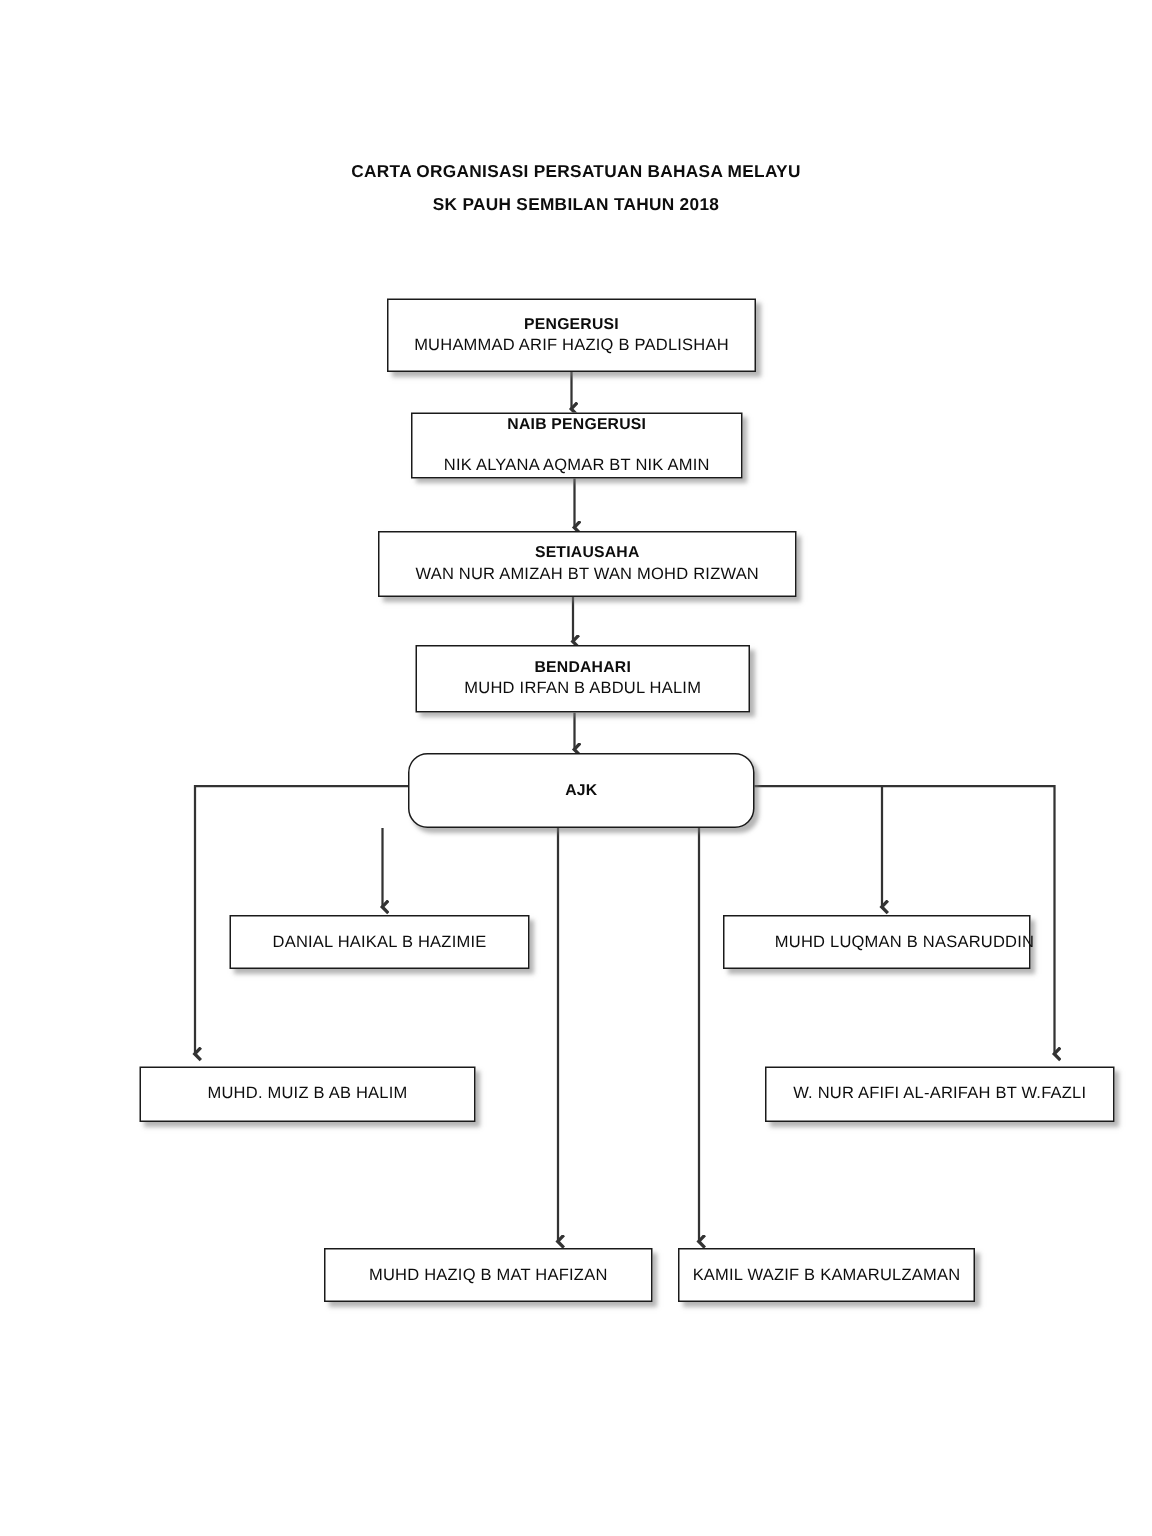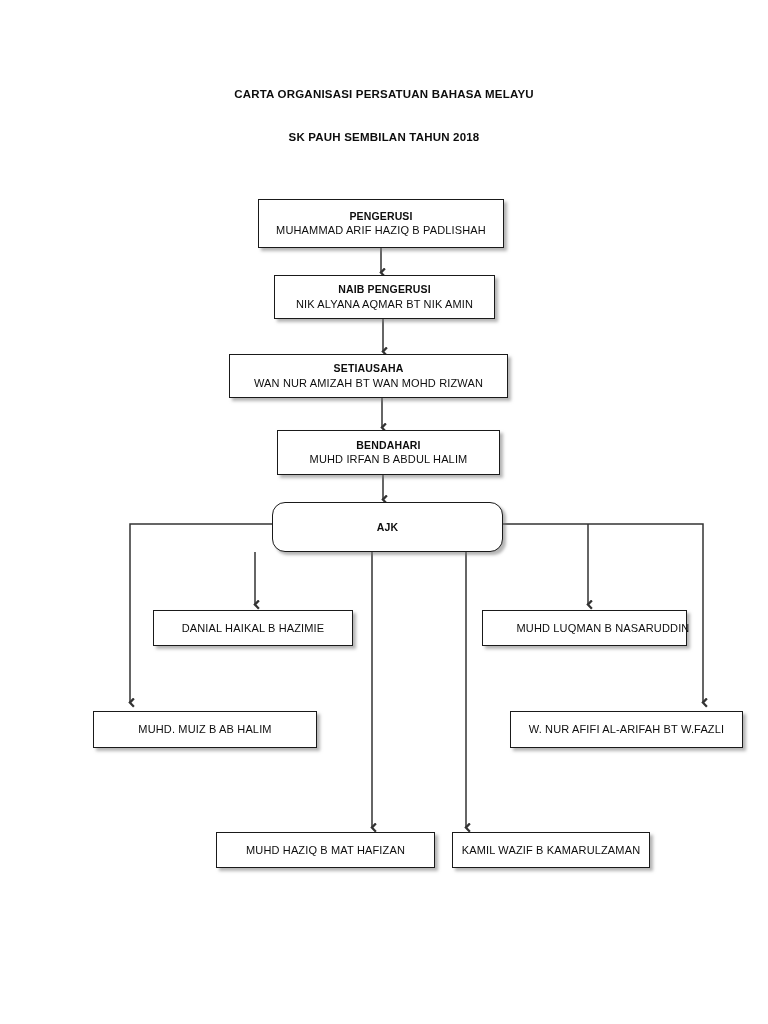--- a/index.html
+++ b/index.html
@@ -23,21 +23,21 @@
     position: absolute;
     left: 0;
     width: 768px;
     text-align: center;
     font-size: 11.5px;
     font-weight: bold;
     letter-spacing: 0.2px;
     color: #0d0d0d;
     white-space: nowrap;
   }
-  #title-1 { top: 88px; }
+  #title-1 { top: 109px; }
   #title-2 { top: 131px; }
 
   .node {
     position: absolute;
     box-sizing: border-box;
     background: #ffffff;
     border: 1.4px solid #1a1a1a;
     box-shadow: 3px 3px 3px rgba(120,120,120,0.55);
     display: flex;
     flex-direction: column;
@@ -106,26 +106,26 @@
     <line x1="588" y1="524" x2="588" y2="604" marker-end="url(#arrowhead)"></line>
     <line x1="372" y1="552" x2="372" y2="827" marker-end="url(#arrowhead)"></line>
     <line x1="466" y1="552" x2="466" y2="827" marker-end="url(#arrowhead)"></line>
   </svg>
 
   <div class="node" style="left:258px; top:199px; width:246px; height:49px;">
     <div class="role">PENGERUSI</div>
     <div class="person">MUHAMMAD ARIF HAZIQ B PADLISHAH</div>
   </div>
 
-  <div class="node" style="left:274px; top:275px; width:221px; height:44px;">
+  <div class="node" style="left:274px; top:275px; width:221px; height:44px;justify-content:space-between;">
     <div class="role">NAIB PENGERUSI</div>
     <div class="person">NIK ALYANA AQMAR BT NIK AMIN</div>
   </div>
 
-  <div class="node" style="left:229px; top:354px; width:279px; height:44px;">
+  <div class="node" style="left:252px; top:354px; width:279px; height:44px;">
     <div class="role">SETIAUSAHA</div>
     <div class="person">WAN NUR AMIZAH BT WAN MOHD RIZWAN</div>
   </div>
 
   <div class="node" style="left:277px; top:430px; width:223px; height:45px;">
     <div class="role">BENDAHARI</div>
     <div class="person">MUHD IRFAN B ABDUL HALIM</div>
   </div>
 
   <div class="node single" style="left:272px; top:502px; width:231px; height:50px;border-radius:13px;">

